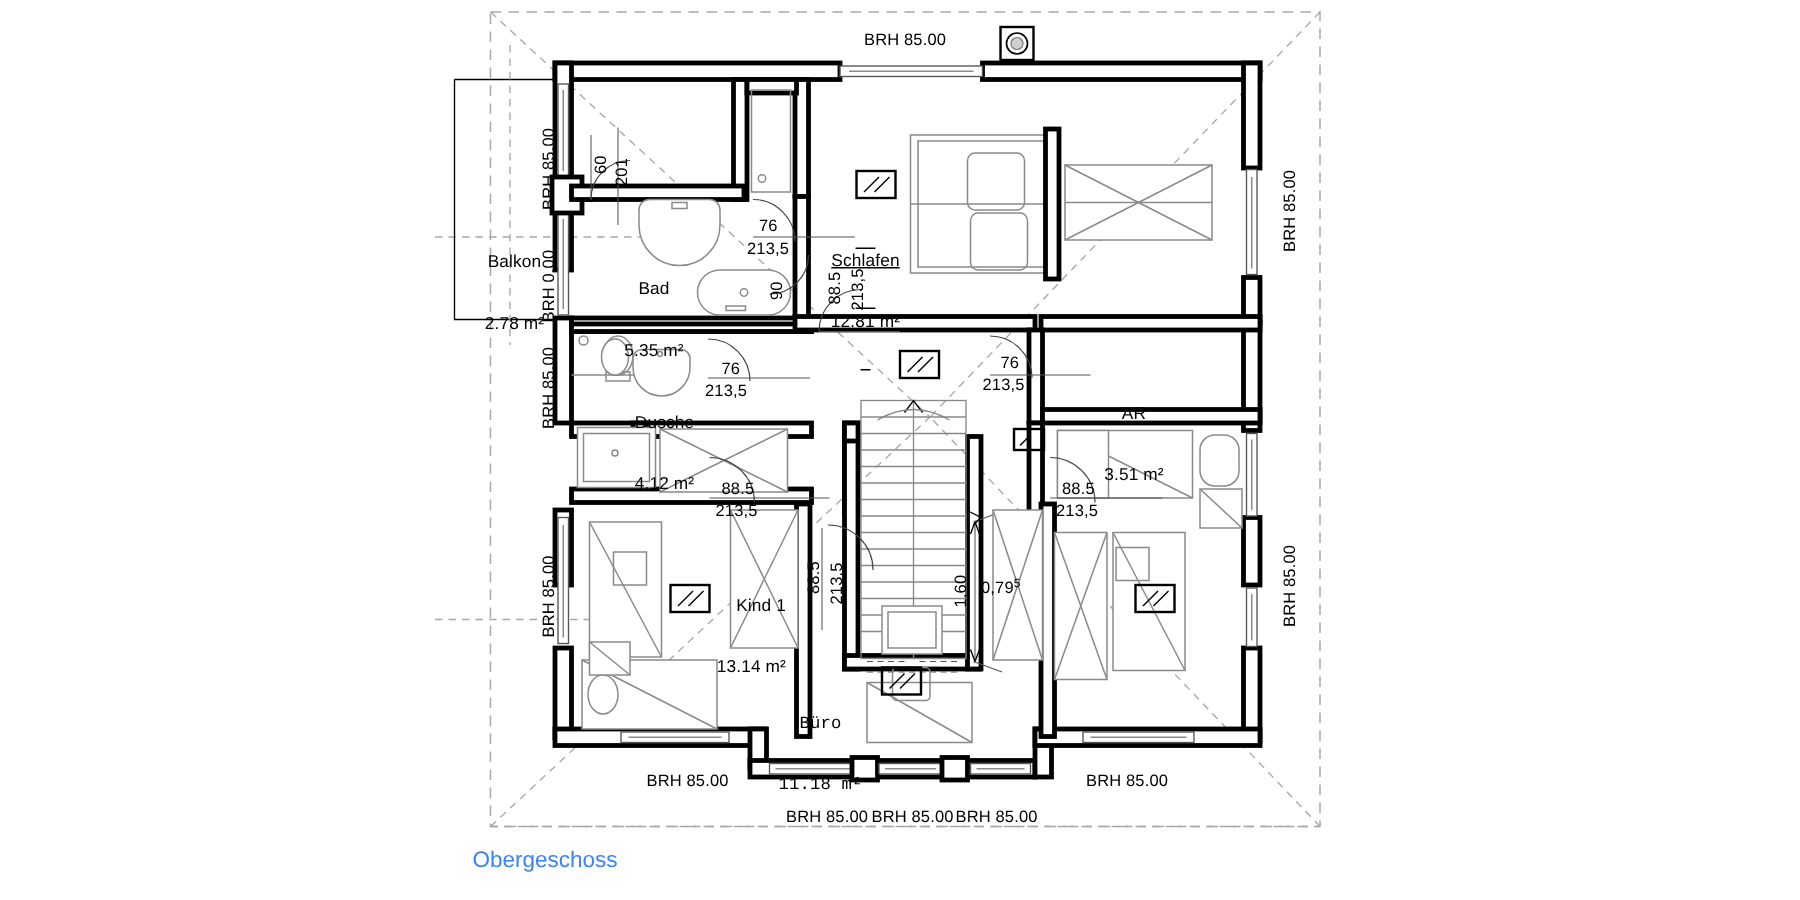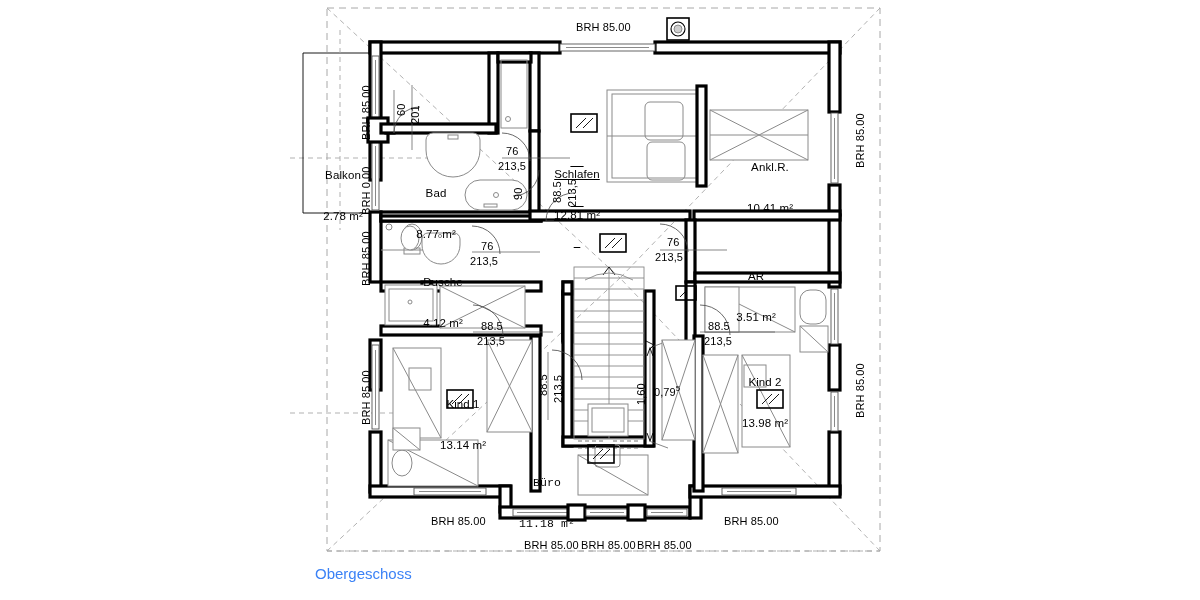--- a/index.html
+++ b/index.html
@@ -375,45 +375,37 @@
     </g>
 
   </svg>
 
   <div class="lbl room-label" style="left:308px;top:142px;width:70px;">
     <span class="rn">Balkon</span>
     <span class="ra">2.78 m²</span>
   </div>
   <div class="lbl room-label" style="left:402px;top:160px;width:68px;">
     <span class="rn">Bad</span>
-    <span class="ra">8.77 m²</span>
+    <span class="ra">5.35 m²</span>
   </div>
   <div class="lbl room-label" style="left:405px;top:249px;width:76px;">
     <span class="rn">Dusche</span>
     <span class="ra">4.12 m²</span>
   </div>
   <div class="lbl room-label" style="left:534px;top:141px;width:86px;text-decoration:underline;">
     <span class="rn">Schlafen</span>
     <span class="ra">12.81 m²</span>
   </div>
-  <div class="lbl room-label" style="left:728px;top:134px;width:84px;">
-    <span class="rn">Ankl.R.</span>
-    <span class="ra">10.41 m²</span>
-  </div>
   <div class="lbl room-label" style="left:718px;top:243px;width:76px;">
     <span class="rn">AR</span>
     <span class="ra">3.51 m²</span>
   </div>
-  <div class="lbl room-label" style="left:421px;top:371px;width:84px;">
+  <div class="lbl room-label" style="left:440px;top:371px;width:84px;text-align:right;">
     <span class="rn">Kind 1</span>
     <span class="ra">13.14 m²</span>
-  </div>
-  <div class="lbl room-label" style="left:723px;top:349px;width:84px;">
-    <span class="rn">Kind 2</span>
-    <span class="ra">13.98 m²</span>
   </div>
   <div class="lbl room-label" style="left:505px;top:449px;width:84px;font-family:Liberation Mono, monospace;">
     <span class="rn">Büro</span>
     <span class="ra">11.18 m²</span>
   </div>
 
   <div class="lbl brh" style="left:576px;top:21px;">BRH 85.00</div>
   <div class="lbl brh" style="left:431px;top:515px;">BRH 85.00</div>
   <div class="lbl brh" style="left:524px;top:539px;">BRH 85.00</div>
   <div class="lbl brh" style="left:581px;top:539px;">BRH 85.00</div>

